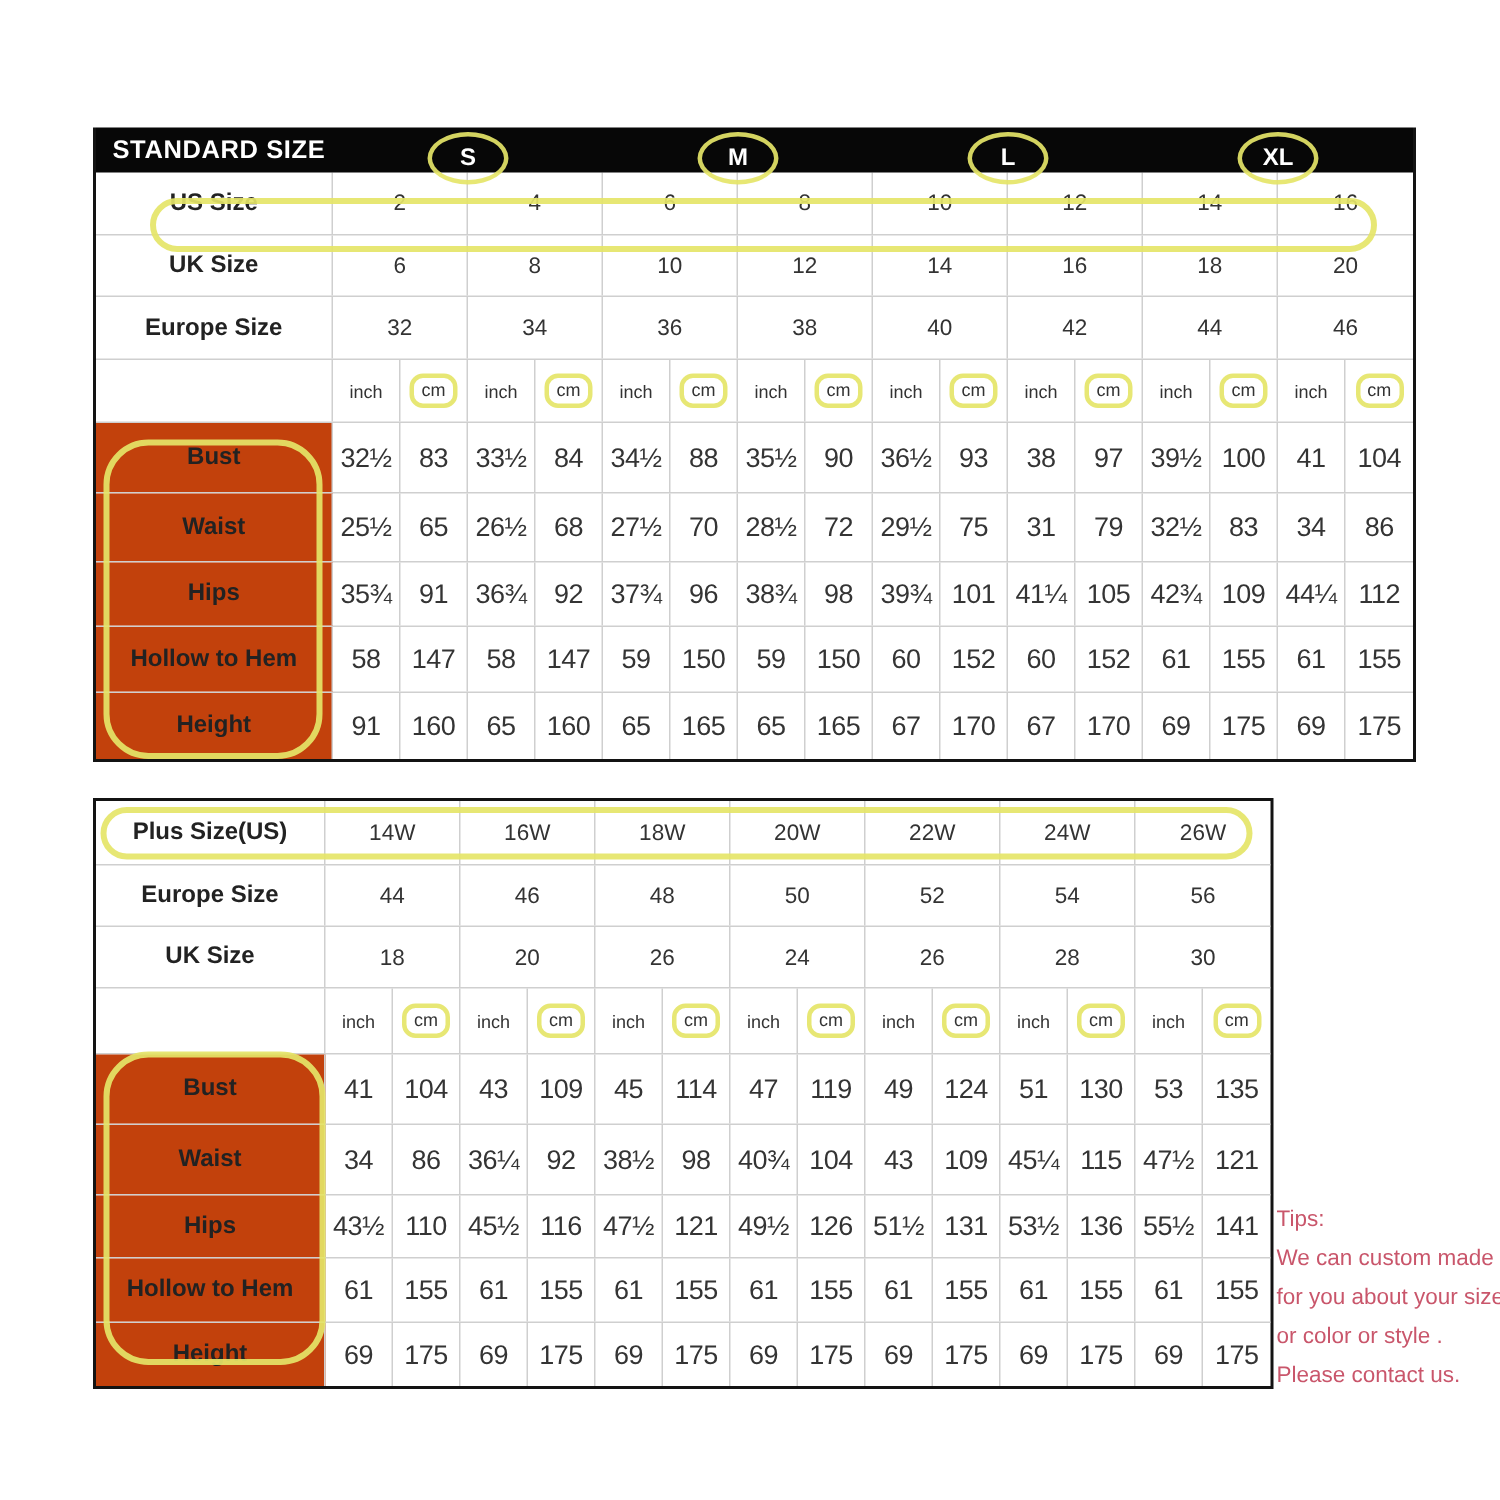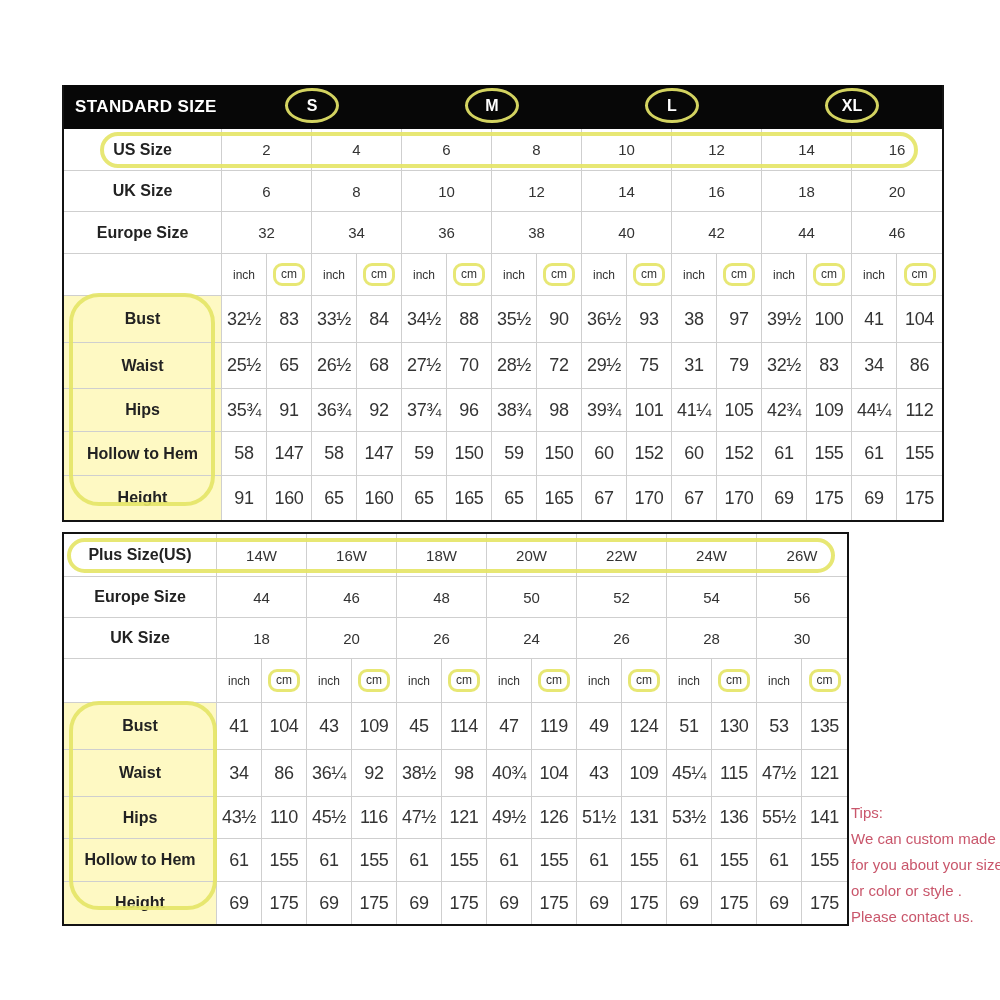--- a/index.html
+++ b/index.html
@@ -5,37 +5,37 @@
   :root{ --yel:#e6e66e; --yelb:rgba(229,229,104,.92); --ink:#2e2e2e; --line:#cfcfcf; --blk:#131313; }
   html,body{ margin:0; padding:0; }
   body{ width:1000px; height:1000px; background:#ffffff; position:relative;
         font-family:"Liberation Sans", sans-serif; color:var(--ink); overflow:hidden; }
 
   .table{ position:absolute; background:#fff; }
   #t1{ left:62px; top:85px; width:878px;
        border-left:2px solid var(--blk); border-right:2px solid var(--blk); border-bottom:2px solid var(--blk); }
   #t2{ left:62px; top:532px; border:2px solid var(--blk); }
 
-  .bar{ height:44px; background:#070707; position:relative; display:flex; align-items:center; }
+  .bar{ height:30px; background:#070707; position:relative; display:flex; align-items:center; }
   .bar-title{ color:#fff; font-weight:bold; font-size:17px; letter-spacing:.4px; padding-left:11px; }
   .size-ellipse{ position:absolute; top:3px; width:54px; height:35px; box-sizing:border-box;
                  border:3px solid var(--yelb); border-radius:50%;
                  display:flex; align-items:center; justify-content:center;
                  color:#fff; font-weight:bold; font-size:16px; transform:translateX(-50%); }
 
   .row{ display:grid; border-bottom:1px solid var(--line); }
   .row:last-child{ border-bottom:none; }
   #t1 .row{ grid-template-columns:158px repeat(16,45px); }
   #t2 .row{ grid-template-columns:153px repeat(14,45px); }
   .cell{ display:flex; align-items:center; justify-content:center;
          border-right:1px solid var(--line); box-sizing:border-box; overflow:hidden; }
   .cell:last-child{ border-right:none; }
   .pair{ grid-column:span 2; }
   .label{ font-weight:bold; font-size:16px; color:#222; }
-  .gray{ background:#fef9c3; }
+  .gray{ background:#c2410c; }
   .sizeval{ font-size:15px; color:#333; }
   .unit{ font-size:12px; color:#333; }
   .val{ font-size:18px; letter-spacing:-.3px; color:#343434; }
   .cmbox{ border:3px solid var(--yelb); border-radius:9px; padding:0 5px; line-height:1.35; }
 
   .hl{ position:absolute; border:4px solid var(--yelb); pointer-events:none; box-sizing:border-box; }
 
   #tips{ position:absolute; left:851px; top:800px; color:#c9566b; font-size:15px; line-height:26px; white-space:nowrap; }
   #tips .t-title{ margin-bottom:0; }
 </style>

